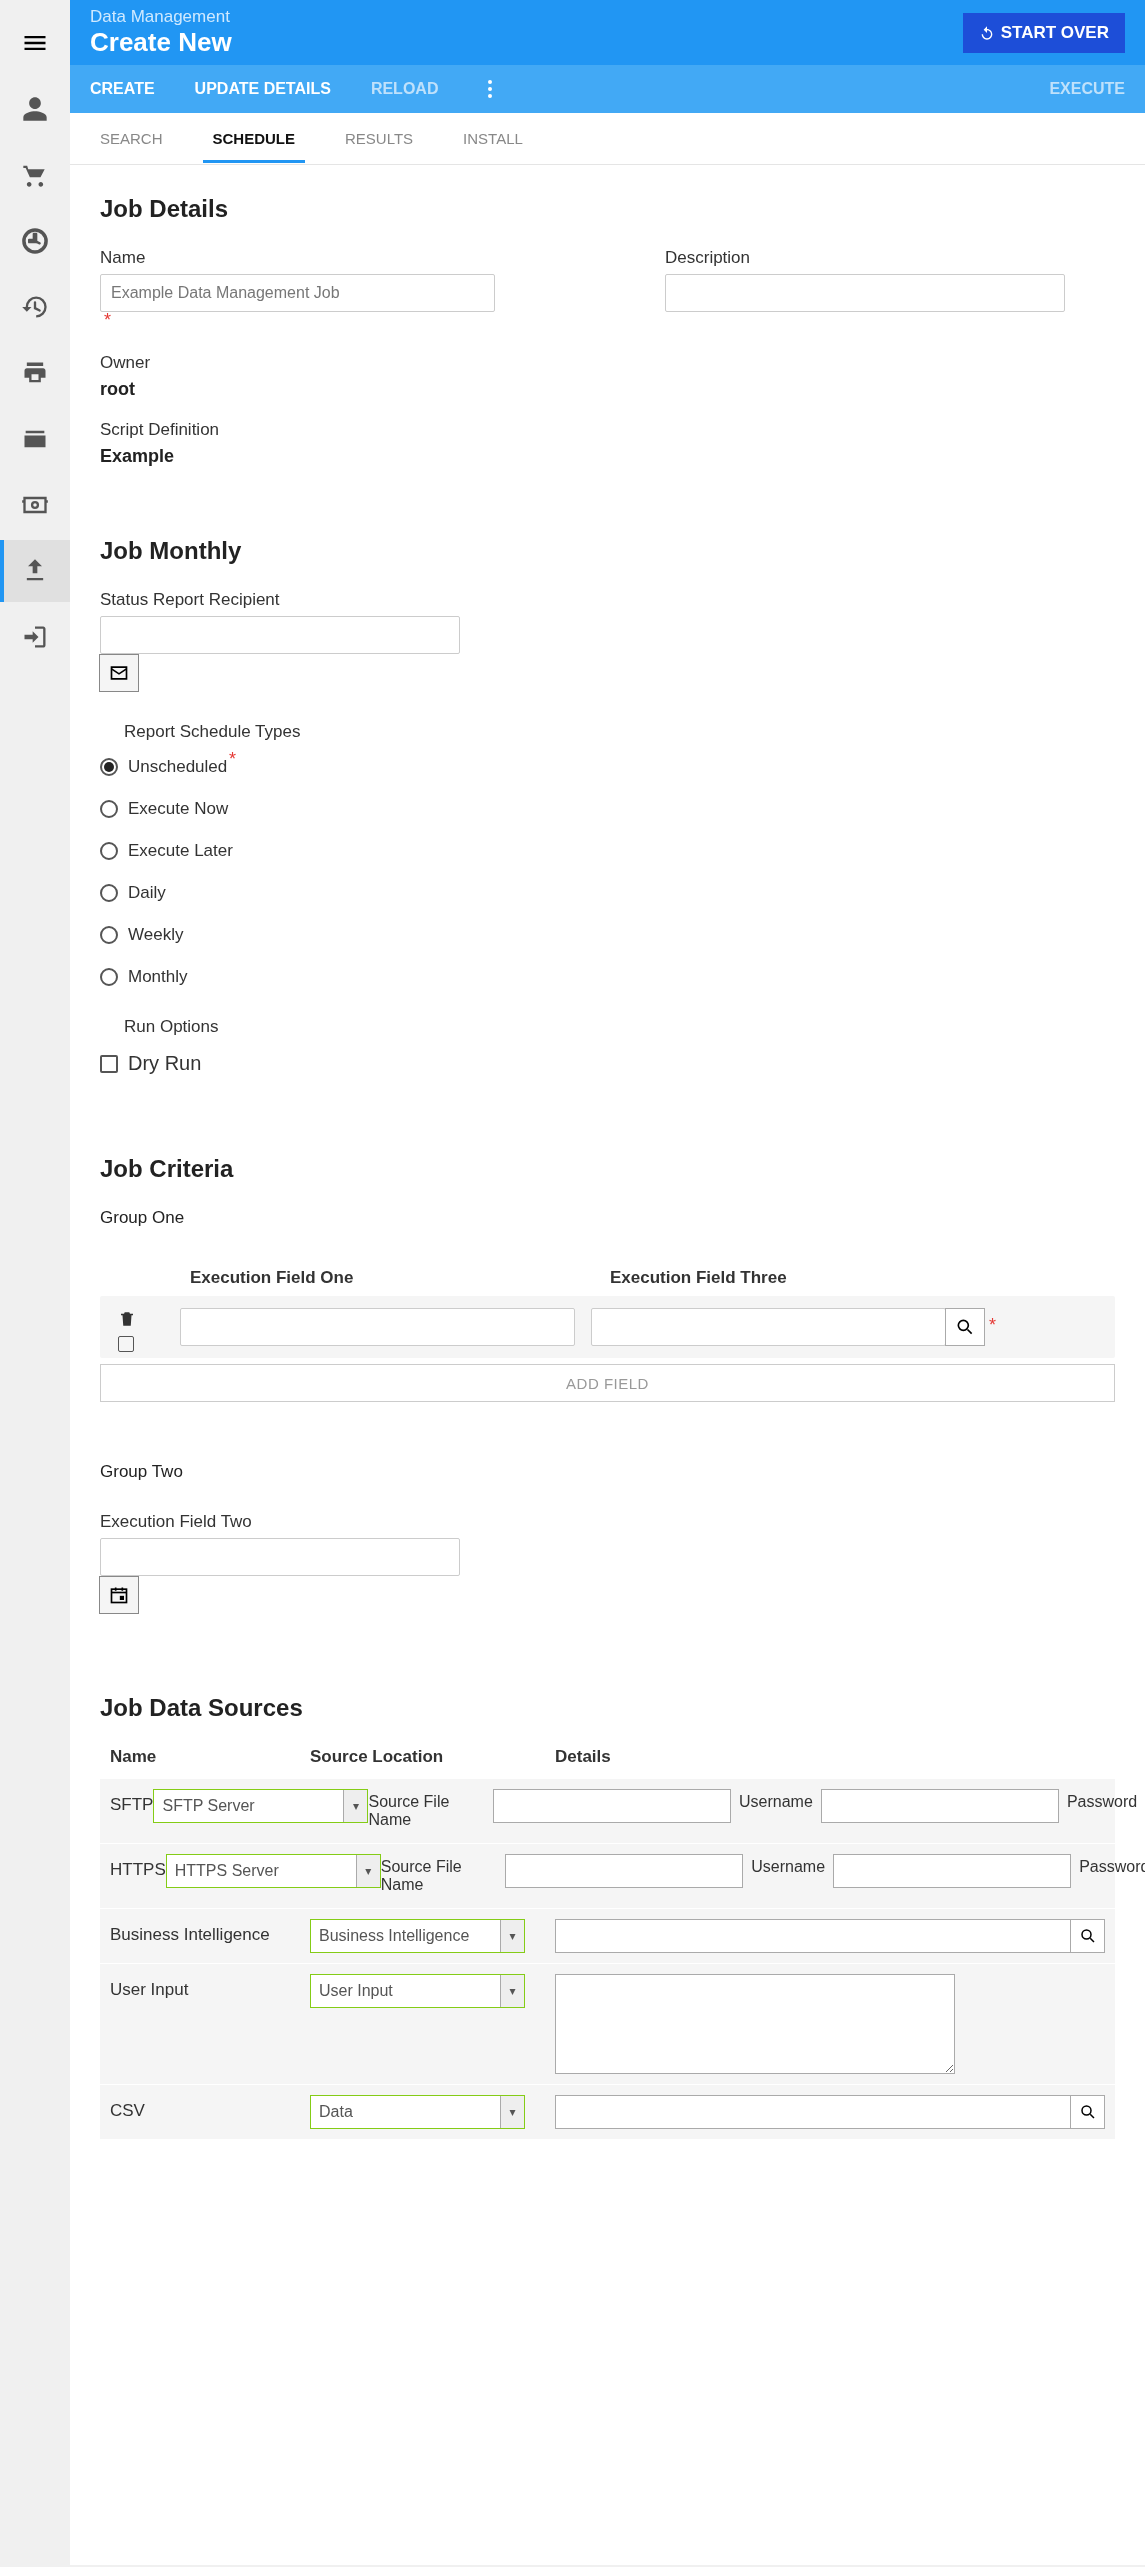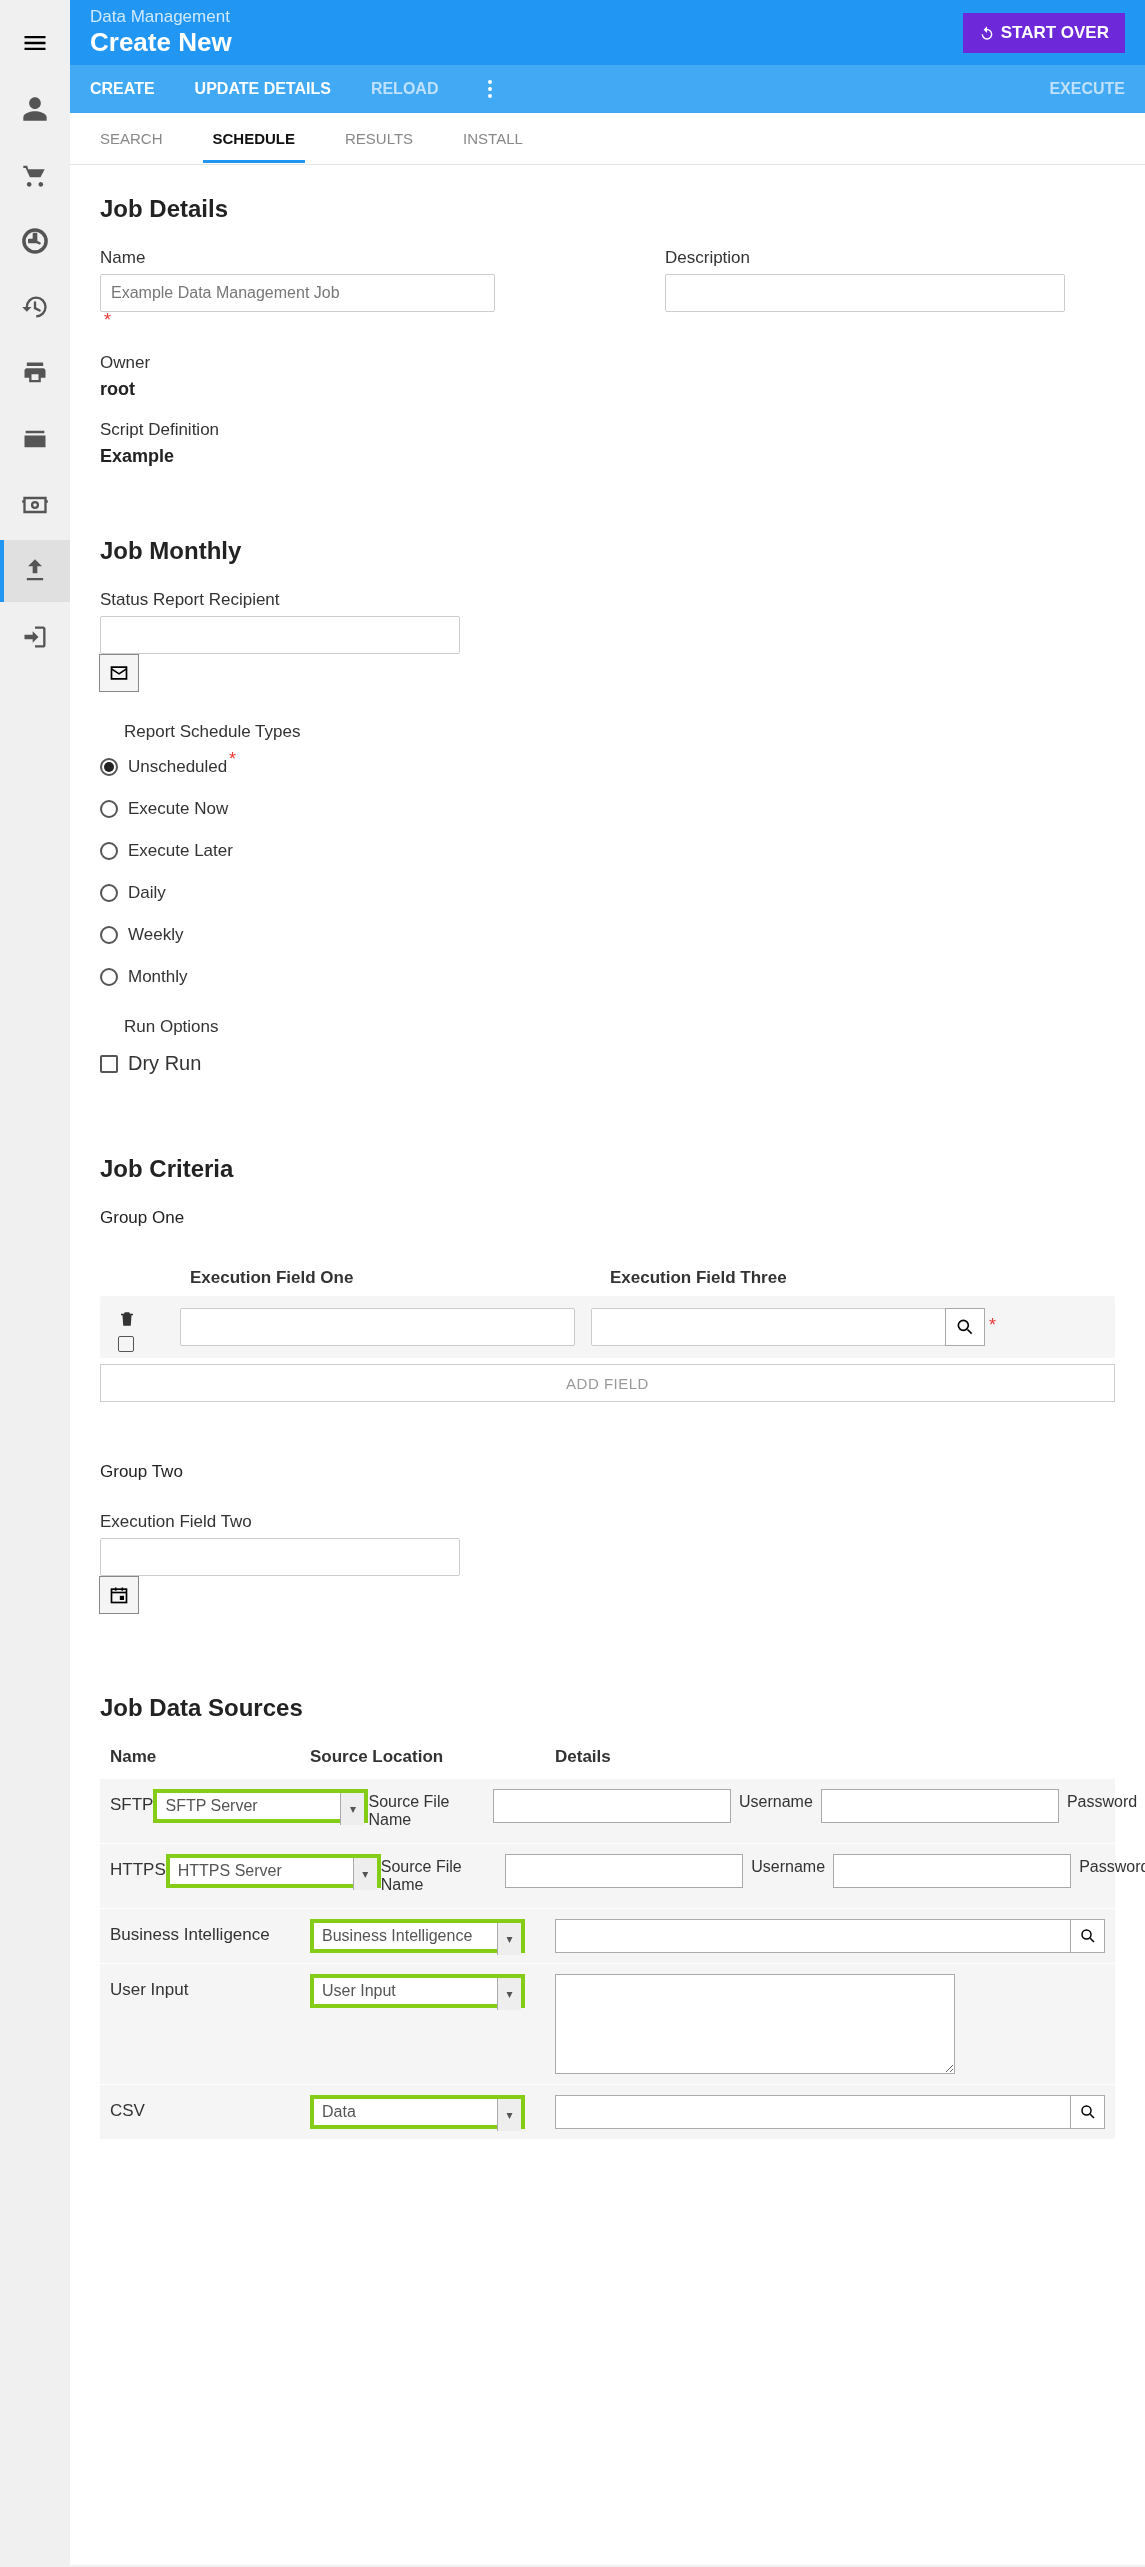--- a/index.html
+++ b/index.html
@@ -14,21 +14,21 @@
   .sidebar-item.first svg { fill:#000; }
   
   
   .main { position: absolute; left: 70px; top: 0; right: 0; }
   
   
   .appbar { background: #2196F3; color: #fff; height: 65px; display: flex; align-items: center; padding: 0 20px; justify-content: space-between; }
   .appbar-left { display: flex; flex-direction: column; line-height: 1.2; }
   .breadcrumb { font-size: 17px; color: #cfe9ff; }
   .page-title { font-size: 26px; font-weight: bold; }
-  .startover { background: #6d28d9; color: #fff; border: none; padding: 10px 16px; font-size: 17px; font-weight: bold; cursor: pointer; display:flex; align-items:center; gap:6px;}
+  .startover { background: #1d4ed8; color: #fff; border: none; padding: 10px 16px; font-size: 17px; font-weight: bold; cursor: pointer; display:flex; align-items:center; gap:6px;}
   .startover svg { width:16px; height:16px; fill:#fff; }
   
   
   .secbar { background: #42a9f5; color: #fff; height: 48px; display: flex; align-items: center; justify-content: space-between; padding: 0 20px; font-size: 16px;}
   .secbar-left { display:flex; align-items:center; gap:40px; }
   .secbar .btn { color:#fff; font-weight:bold; cursor:pointer; }
   .secbar .btn.dis { color:#bfe1fb; }
   .secbar .dots { width:24px; height:24px; display:flex; flex-direction:column; justify-content:center; align-items:center; gap:3px; cursor:pointer;}
   .secbar .dots span { width:4px; height:4px; background:#fff; border-radius:50%; }
   
@@ -86,21 +86,21 @@
   
   .ds-head { display:flex; padding: 0 0 12px 10px; margin-top:20px;}
   .ds-head .h { font-size:17px; font-weight:bold;}
   .ds-head .h1 { width:200px;}
   .ds-head .h2 { width:245px;}
   .ds-head .h3 { flex:1;}
   .ds-row { display:flex; background:#f5f5f5; padding:10px; margin-bottom:0; border-bottom:1px solid #fff;}
   .ds-row .c1 { width:200px; font-size:17px; padding-top:6px;}
   .ds-row .c2 { width:245px; }
   .ds-row .c3 { flex:1; display:flex; flex-direction:row; gap:8px;}
-  .select { border:4px solid #84cc16; height:34px; background:#fff; display:flex; align-items:center; padding:0 8px; position:relative; font-size:16px; color:#555; cursor:pointer; width:215px;}
+  .select { border:1px solid #84cc16; height:34px; background:#fff; display:flex; align-items:center; padding:0 8px; position:relative; font-size:16px; color:#555; cursor:pointer; width:215px;}
   .select .arrow { position:absolute; right:0; top:0; width:24px; height:32px; background:#eee; border-left:1px solid #aaa; display:flex; align-items:center; justify-content:center; font-size:12px;}
   .detail-label { font-size:16px; color:#333; margin-bottom:4px; margin-top:4px;}
   .detail-input { width:260px; height:34px; border:1px solid #aaa; background:#fff; padding:0 8px;}
   .wide-combo { display:flex; width:100%;}
   .wide-combo .wide-input { flex:1; height:34px; border:1px solid #aaa; background:#fff; padding:0 8px; }
   .wide-combo .sbtn2 { width:34px; height:34px; border:1px solid #aaa; border-left:none; background:#fff; display:flex; align-items:center; justify-content:center; cursor:pointer;}
   .textarea { width:400px; height:100px; border:1px solid #aaa; background:#fff; resize: both; padding:6px;}
 </style>
 </head>
 <body>

